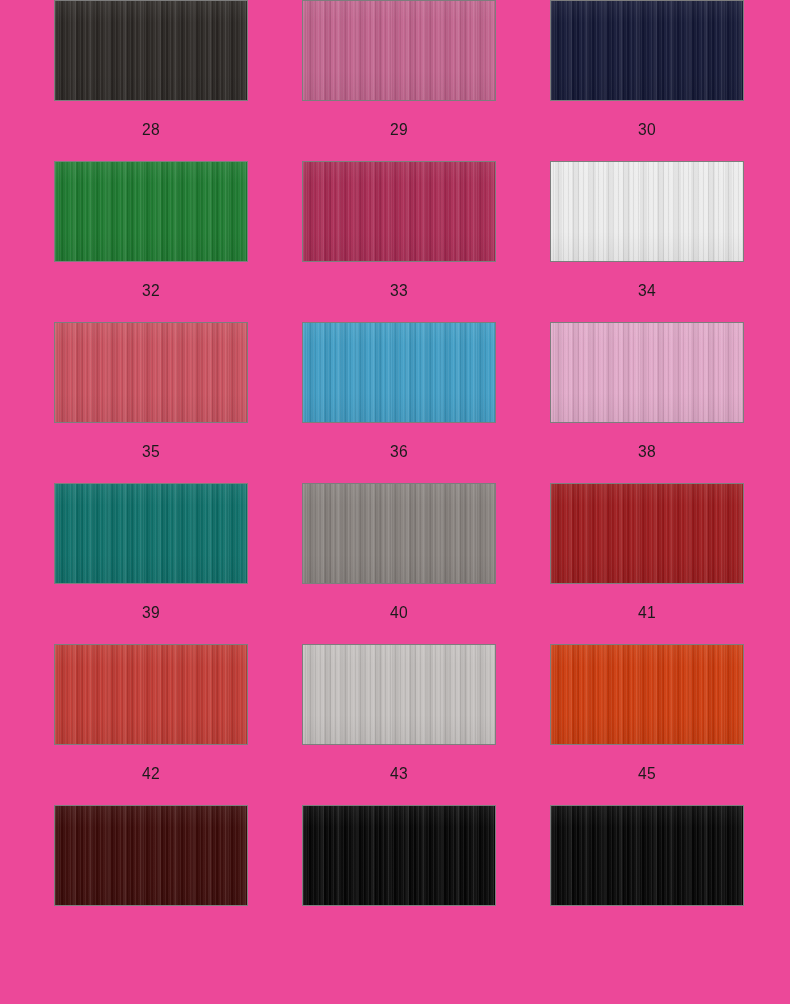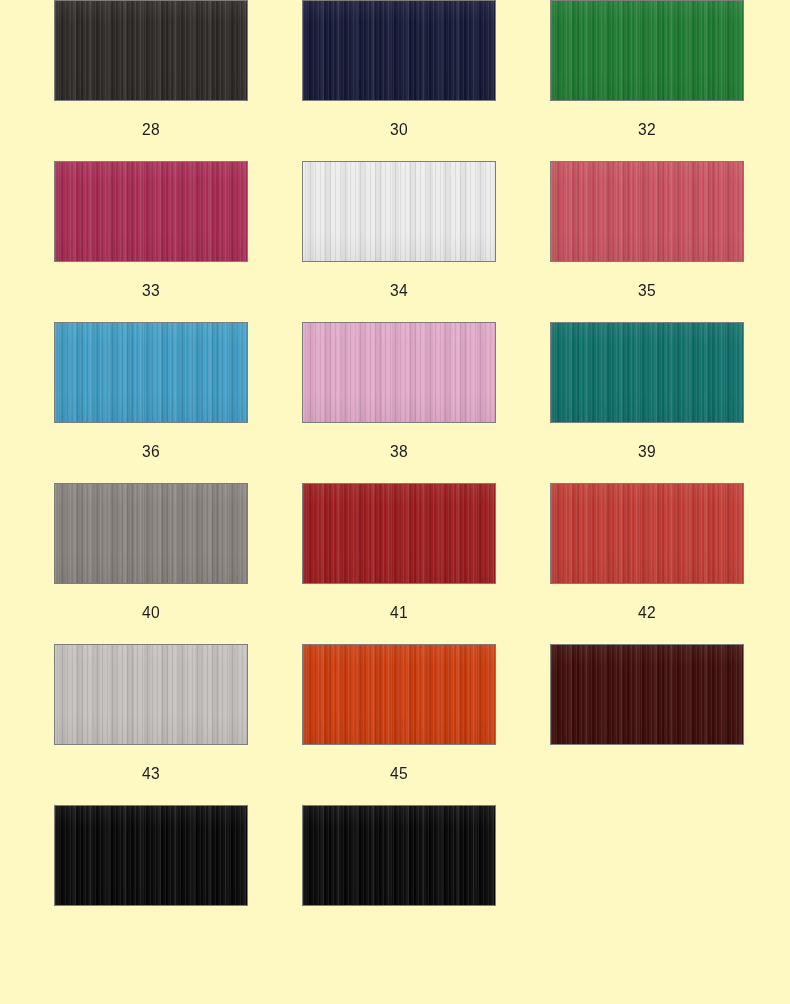--- a/index.html
+++ b/index.html
@@ -13,21 +13,21 @@
     height: 1004px;
     overflow: hidden;
     font-family: "Liberation Sans", sans-serif;
     -webkit-font-smoothing: antialiased;
   }
 
   #swatch-sheet {
     position: relative;
     width: 790px;
     height: 1004px;
-    background: #fef9c3;
+    background: #ec4899;
   }
 
   .swatch-grid {
     display: grid;
     grid-template-columns: repeat(3, 248px);
     justify-content: start;
     padding-left: 54px;
     padding-top: 0px;
     row-gap: 0px;
   }
@@ -120,20 +120,24 @@
 
 <div id="swatch-sheet">
 
   <div class="swatch-grid" id="swatch-grid">
 
   <div class="swatch-cell">
         <div class="swatch-chip" style="background-color: rgb(43, 39, 36);"></div>
         <div class="swatch-label">28</div>
       </div>
       <div class="swatch-cell">
+        <div class="swatch-chip" style="background-color: rgb(192, 98, 140);"></div>
+        <div class="swatch-label">29</div>
+      </div>
+      <div class="swatch-cell">
         <div class="swatch-chip" style="background-color: rgb(19, 23, 53);"></div>
         <div class="swatch-label">30</div>
       </div>
       <div class="swatch-cell">
         <div class="swatch-chip" style="background-color: rgb(29, 122, 47);"></div>
         <div class="swatch-label">32</div>
       </div>
       <div class="swatch-cell">
         <div class="swatch-chip" style="background-color: rgb(168, 42, 83);"></div>
         <div class="swatch-label">33</div>

